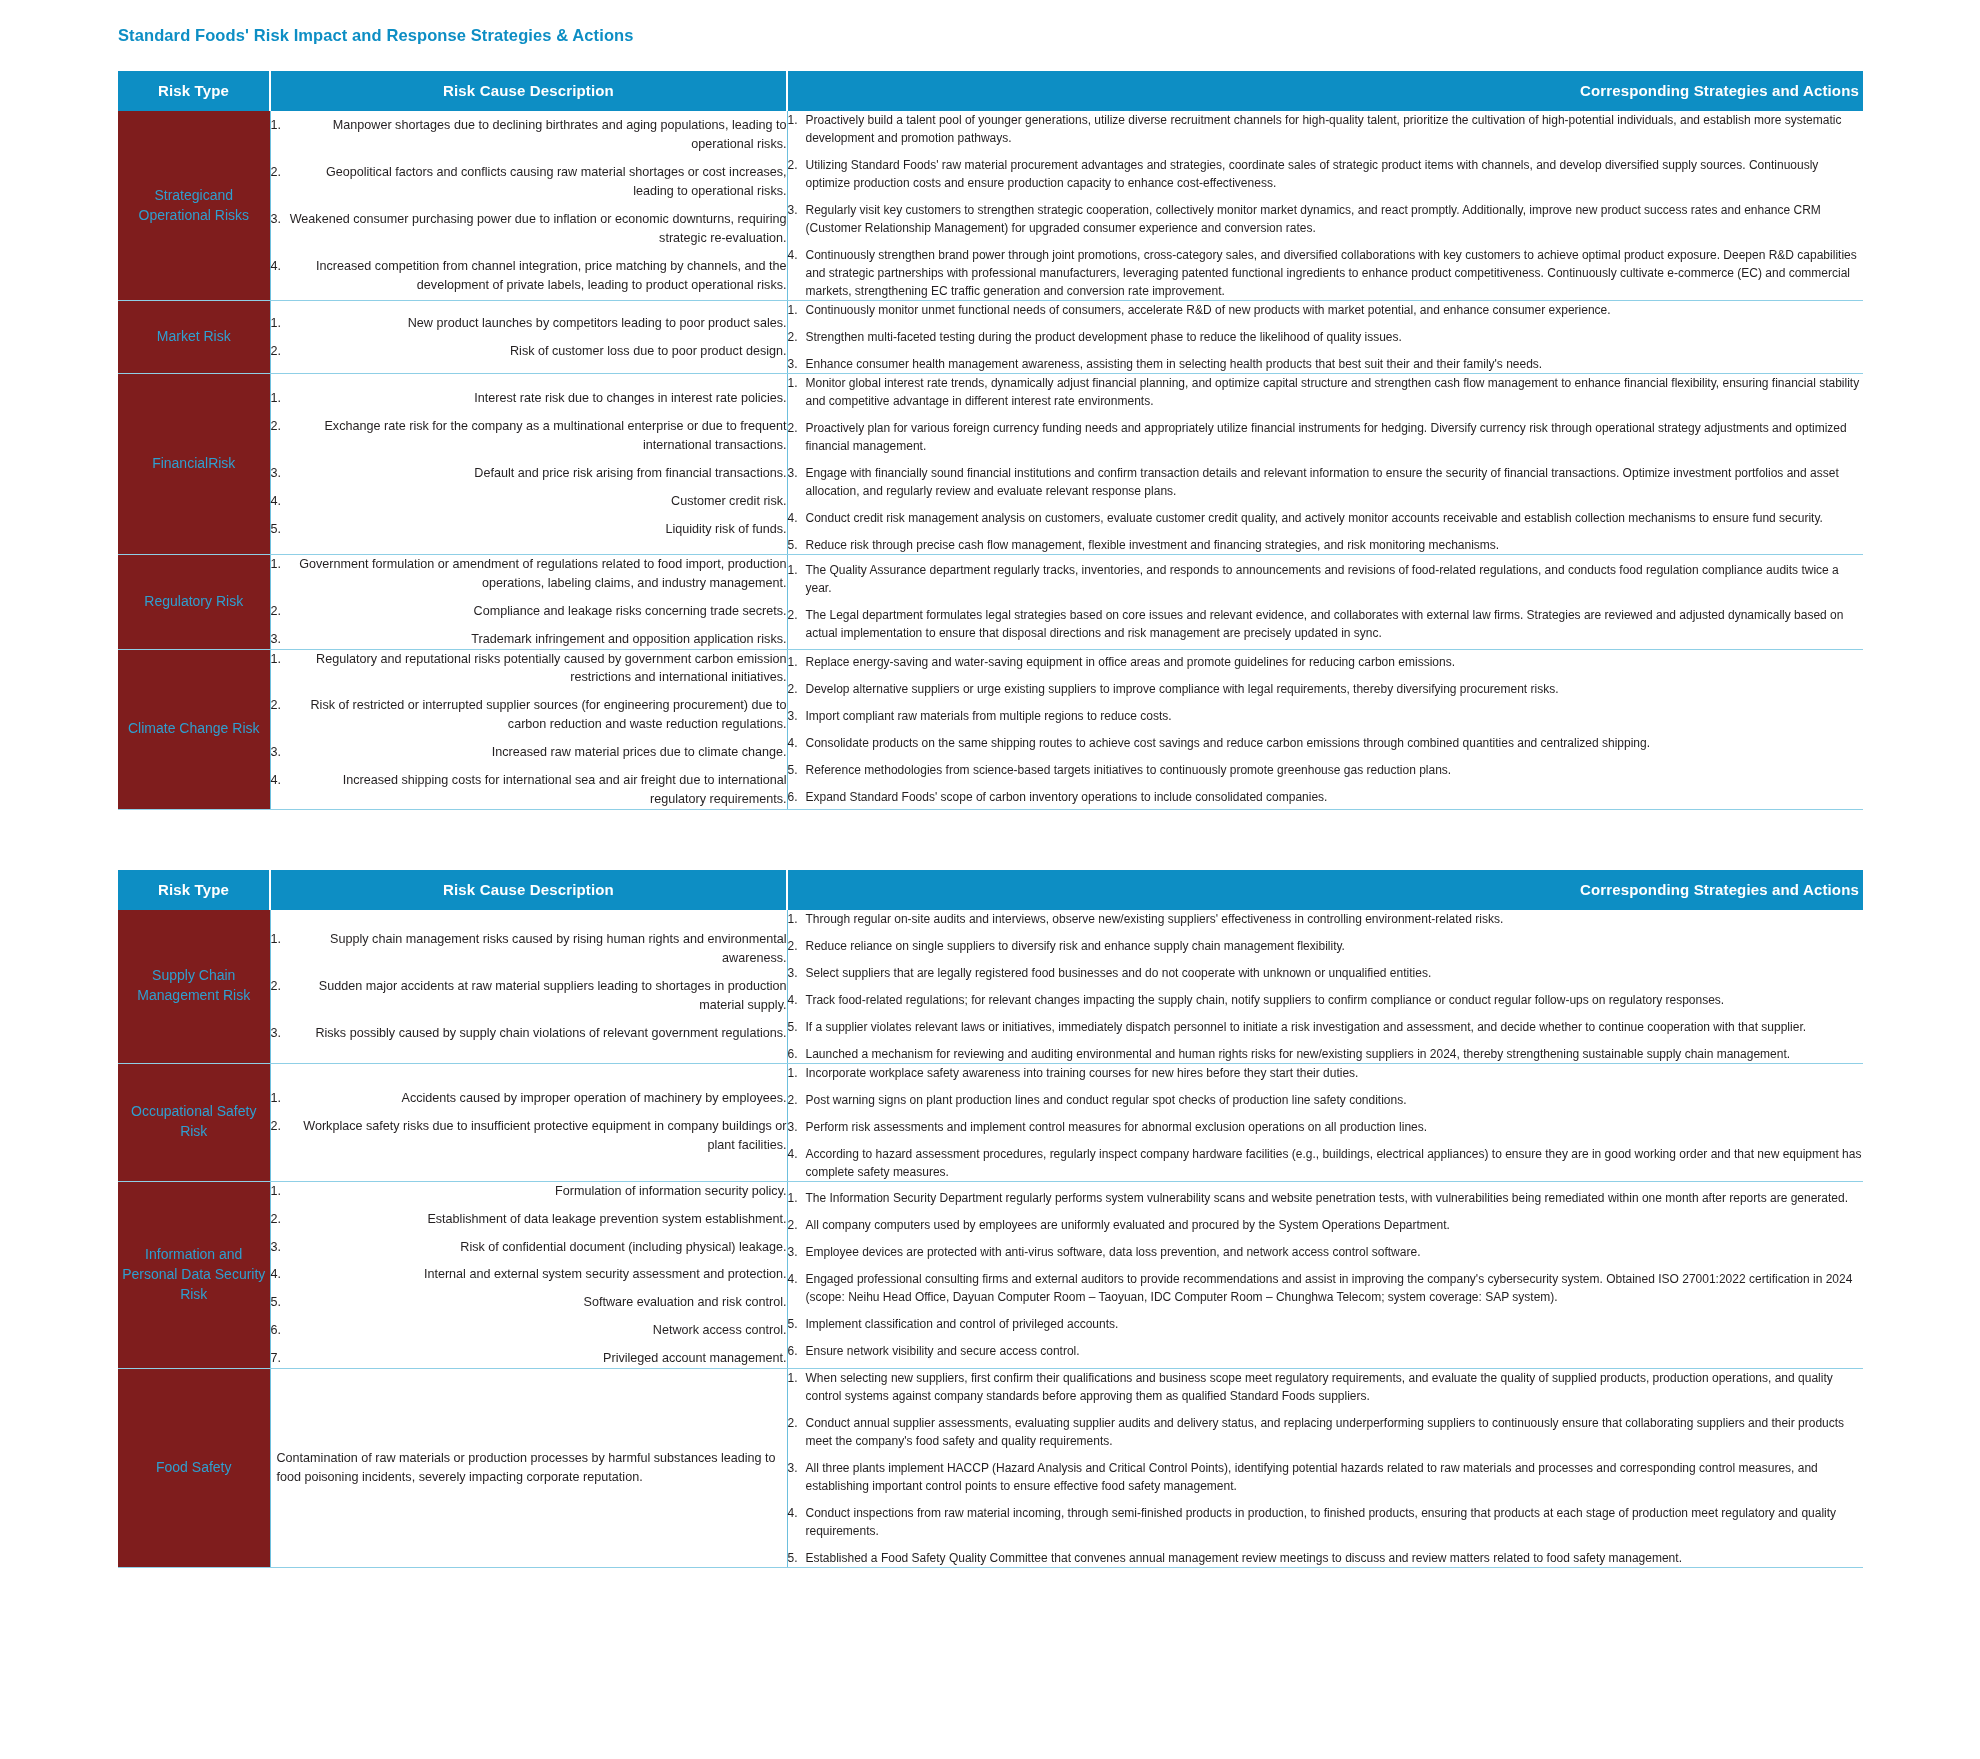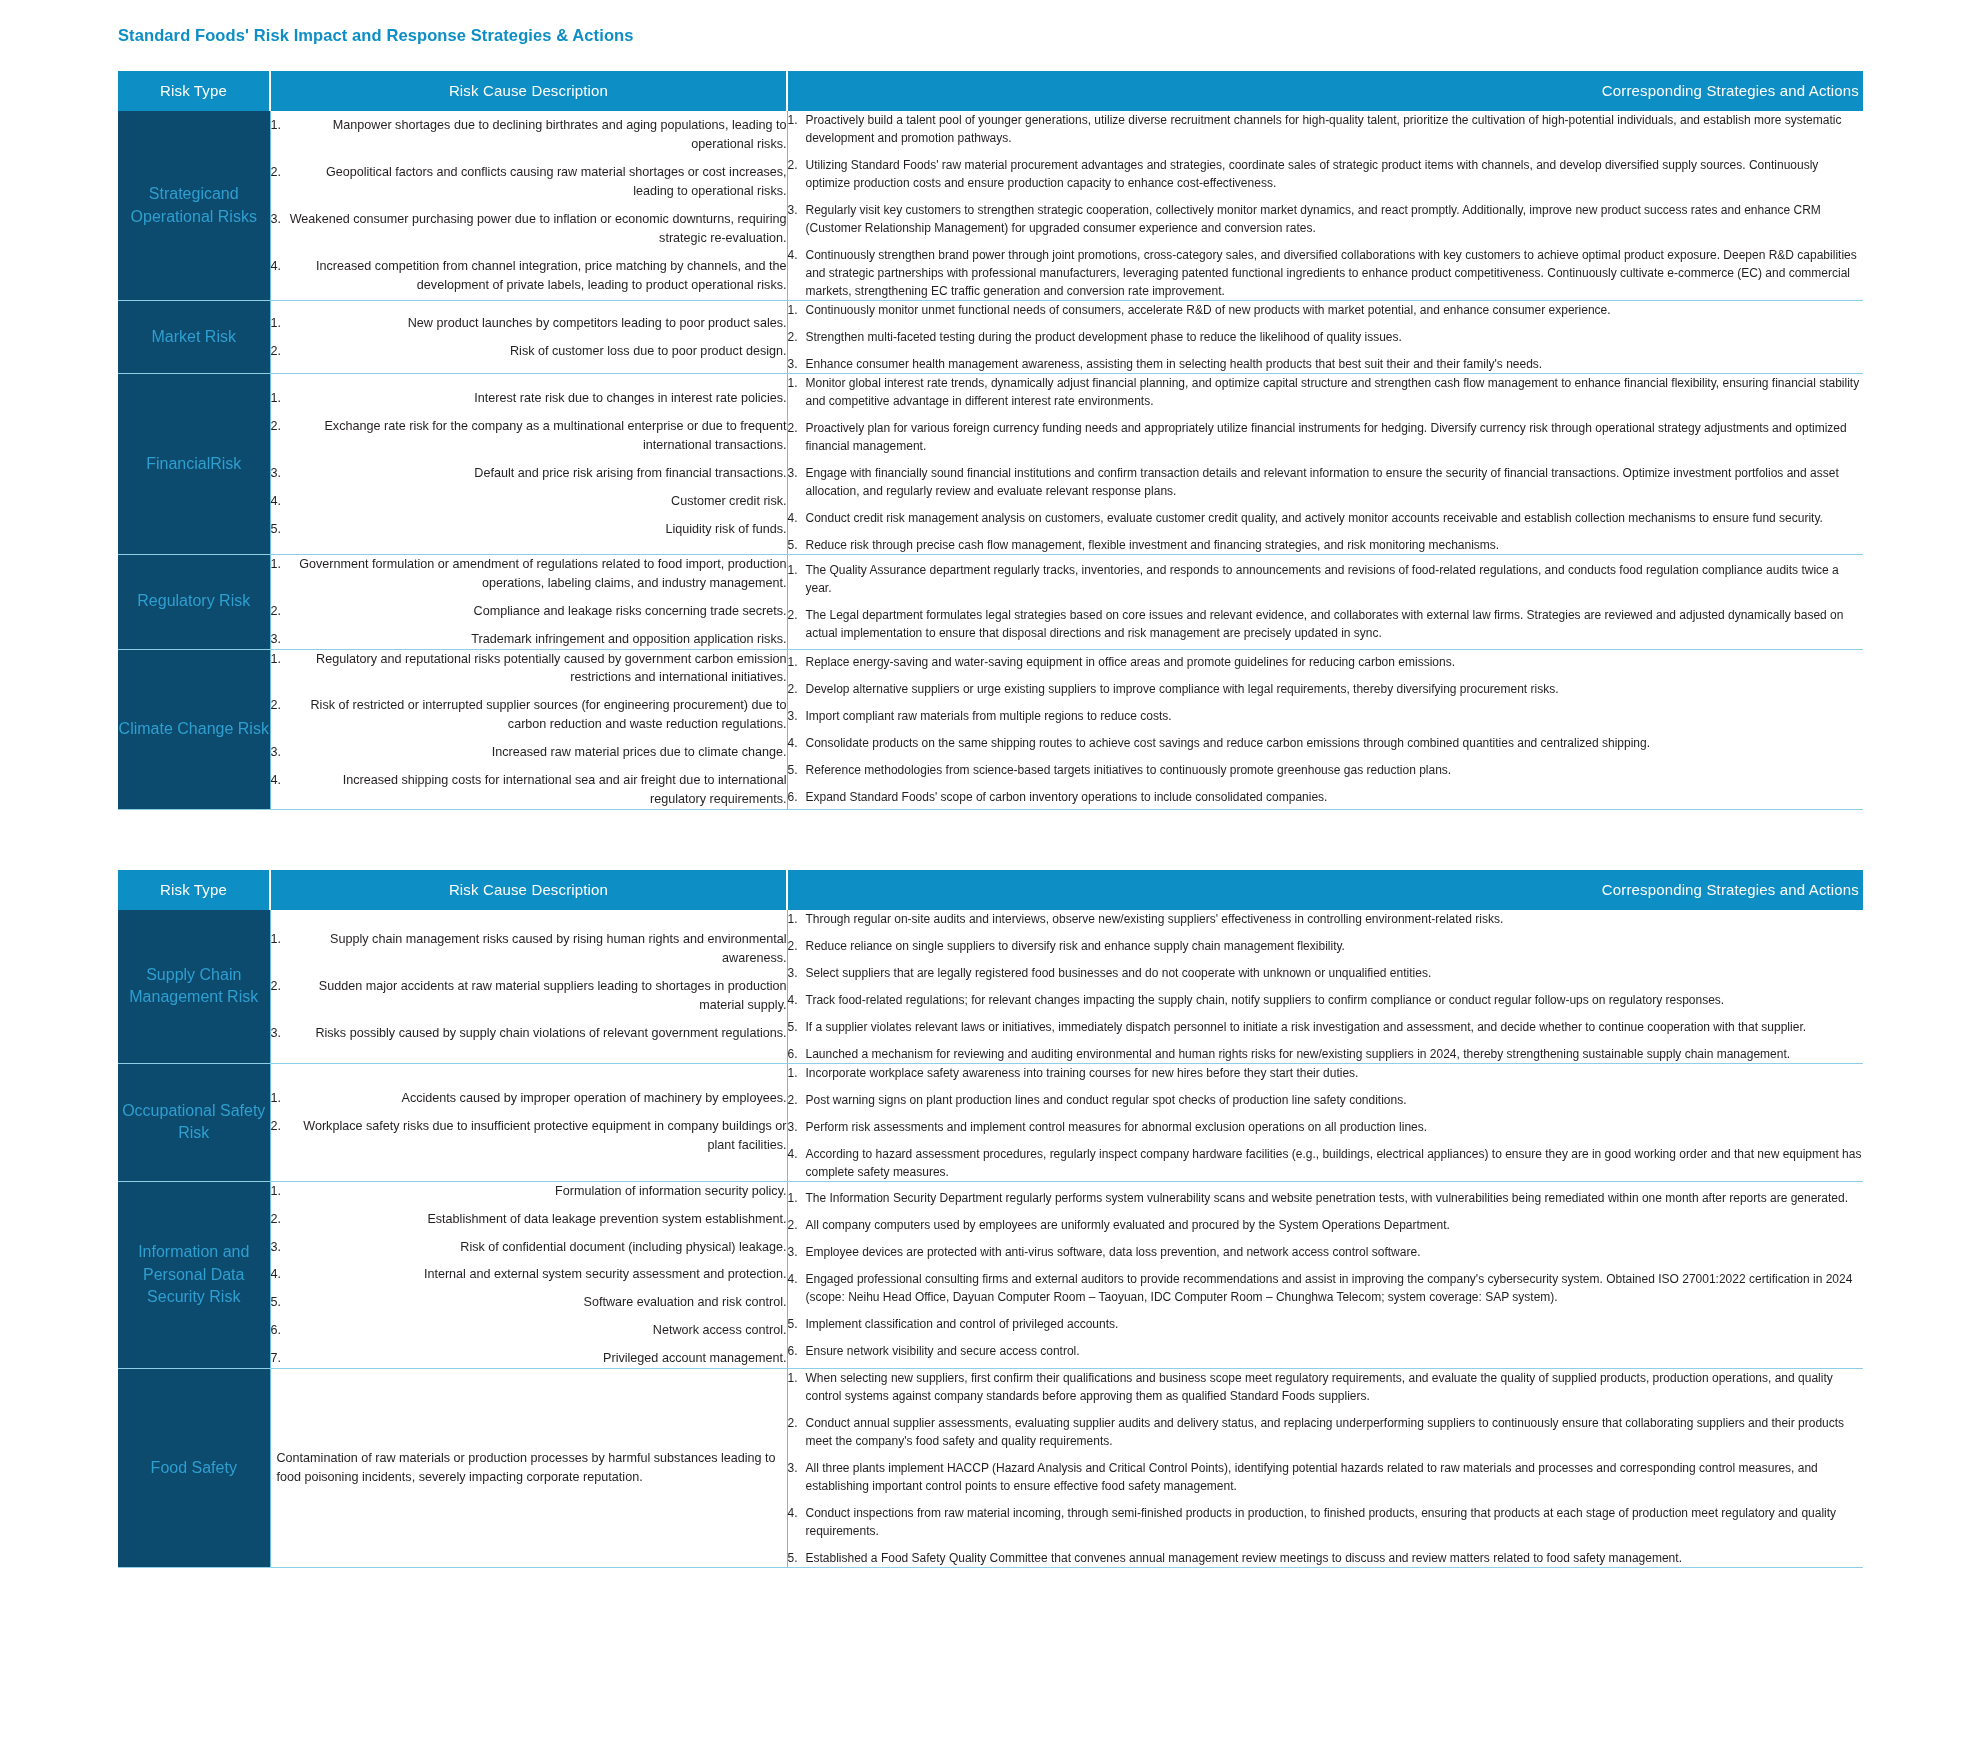--- a/index.html
+++ b/index.html
@@ -36,41 +36,41 @@
     margin-top: 60px;
   }
   col.c-type    { width: 152px; }
   col.c-cause   { width: 517px; }
   col.c-actions { width: 1076px; }
 
   table.risk-table thead th {
     background: #0d8ec4;
     color: #ffffff;
     font-size: 15px;
-    font-weight: normal;
+    font-weight: bold;
     text-align: center;
     padding: 11px 4px 12px 4px;
     border-right: 2px solid #ffffff;
     letter-spacing: 0.15px;
   }
   table.risk-table thead th:last-child { border-right: none; text-align: right; }
 
   table.risk-table tbody td {
     vertical-align: middle;
     border-bottom: 1.6px solid #8fcfe6;
     padding: 0;
   }
   table.risk-table tbody tr:last-child td {
     border-bottom: 1.6px solid #8fcfe6;
   }
   td.type-cell {
-    background: #0c4a6e;
+    background: #7f1d1d;
     color: #2f9fd0;
     text-align: center;
-    font-size: 16px;
+    font-size: 14px;
     line-height: 1.42;
     padding: 8px 10px;
     border-bottom: 1.6px solid #d3e8f2;
   }
   td.cause-cell {
     border-left: 1.6px solid #6dbfdd;
     padding: 14px 18px 14px 16px;
     font-size: 12.6px;
     line-height: 1.5;
   }

